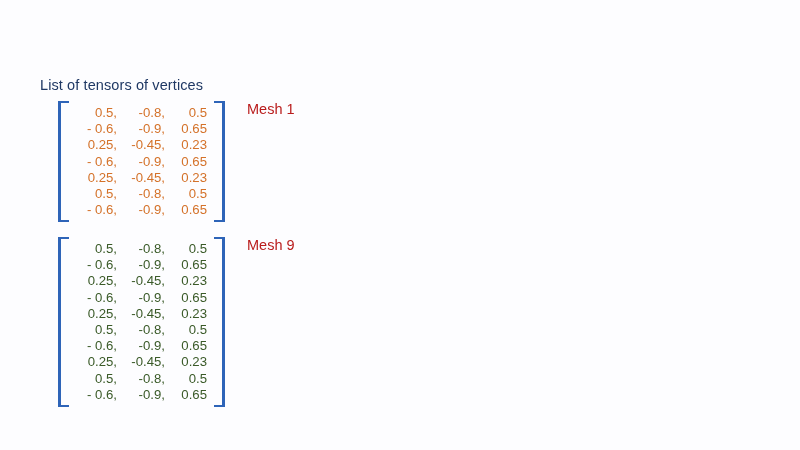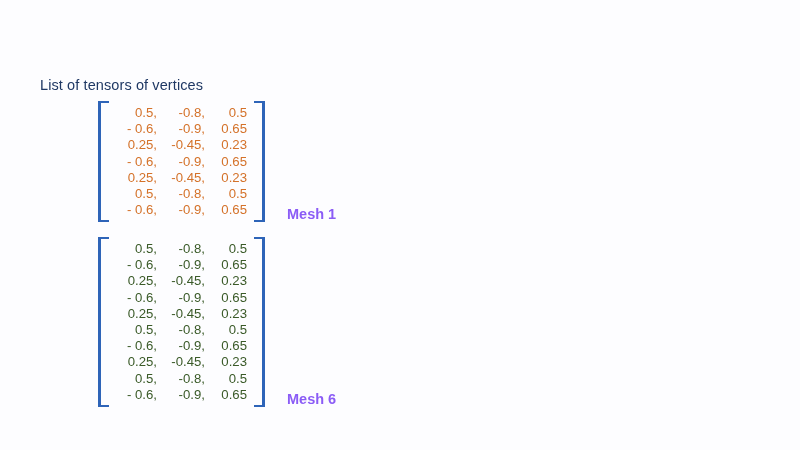--- a/index.html
+++ b/index.html
@@ -33,22 +33,21 @@
     font-weight: 400;
     color: #1f3864;
     letter-spacing: 0.1px;
     white-space: nowrap;
   }
 
   
   .tensor-group {
     position: absolute;
     display: flex;
-    align-items: flex-end;
-    margin-left: 40px;
+    align-items: flex-start;
   }
   #tensor-group-0 { left: 58px; top: 92px; }
   #tensor-group-1 { left: 58px; top: 228px; }
 
   
   .matrix {
     position: relative;
     display: flex;
     align-items: stretch;
   }
@@ -102,22 +101,22 @@
   .cell-2 { width: 42px; }
 
   
   .vals-mesh1 .matrix-row { color: #d4722a; }
   .vals-mesh2 .matrix-row { color: #3a5a28; }
 
   
   .mesh-label {
     margin-left: 22px;
     font-size: 14.5px;
-    font-weight: bold;
-    color: #8b5cf6;
+    font-weight: normal;
+    color: #b91c1c;
     white-space: nowrap;
   }
 </style>
 </head>
 <body style="background: rgb(253, 253, 255);">
 
 <div id="slide">
 
   <div id="page-title">List of tensors of vertices</div>
 
@@ -148,16 +147,16 @@
           <div class="matrix-row" style="color: rgb(58, 90, 40);"><span class="cell cell-0">- 0.6,</span><span class="cell cell-1">-0.9,</span><span class="cell cell-2">0.65</span></div>
           <div class="matrix-row" style="color: rgb(58, 90, 40);"><span class="cell cell-0">0.25,</span><span class="cell cell-1">-0.45,</span><span class="cell cell-2">0.23</span></div>
           <div class="matrix-row" style="color: rgb(58, 90, 40);"><span class="cell cell-0">0.5,</span><span class="cell cell-1">-0.8,</span><span class="cell cell-2">0.5</span></div>
           <div class="matrix-row" style="color: rgb(58, 90, 40);"><span class="cell cell-0">- 0.6,</span><span class="cell cell-1">-0.9,</span><span class="cell cell-2">0.65</span></div>
           <div class="matrix-row" style="color: rgb(58, 90, 40);"><span class="cell cell-0">0.25,</span><span class="cell cell-1">-0.45,</span><span class="cell cell-2">0.23</span></div>
           <div class="matrix-row" style="color: rgb(58, 90, 40);"><span class="cell cell-0">0.5,</span><span class="cell cell-1">-0.8,</span><span class="cell cell-2">0.5</span></div>
           <div class="matrix-row" style="color: rgb(58, 90, 40);"><span class="cell cell-0">- 0.6,</span><span class="cell cell-1">-0.9,</span><span class="cell cell-2">0.65</span></div>
         </div>
       <div class="bracket bracket-right"></div>
     </div>
-    <div class="mesh-label">Mesh 6</div>
+    <div class="mesh-label">Mesh 9</div>
   </div>
 
 </div>
 
 </body></html>

